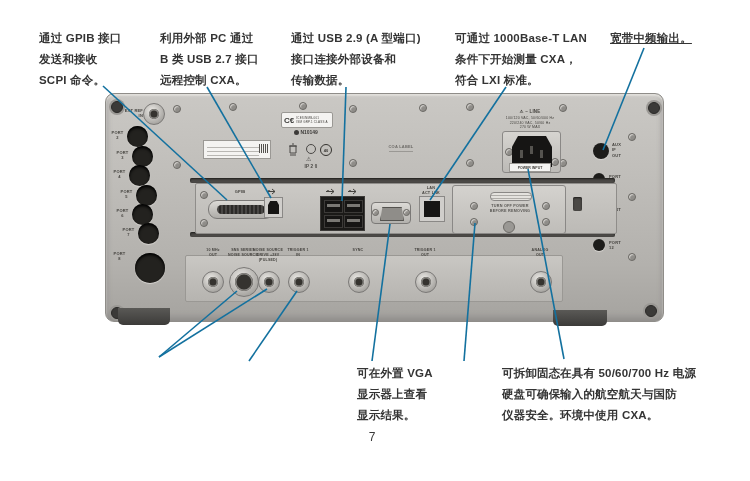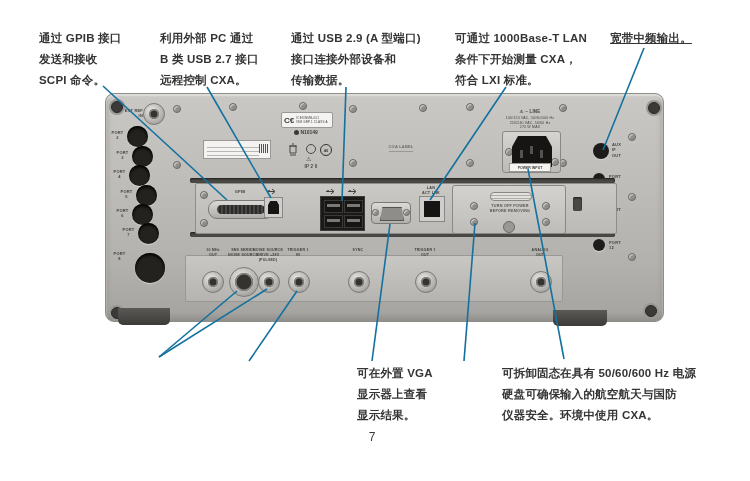--- a/index.html
+++ b/index.html
@@ -55,21 +55,21 @@
 条件下开始测量 CXA，
 符合 LXI 标准。</div>
   <div class="note" style="left: 610px; top: 28px; color: rgb(52, 52, 52); text-decoration: underline;">宽带中频输出。</div>
 
   <div class="note" style="left: 357px; top: 363px; color: rgb(52, 52, 52);">可在外置 VGA
 显示器上查看
 显示结果。</div>
   <div class="note" style="left: 458px; top: 363px; color: rgb(52, 52, 52); margin-left: 44px;">可拆卸固态
 硬盘可确保
 仪器安全。</div>
-  <div class="note" style="left: 560px; top: 363px; color: rgb(52, 52, 52);">在具有 50/60/600 Hz 电源
+  <div class="note" style="left: 560px; top: 363px; color: rgb(52, 52, 52);">在具有 50/60/700 Hz 电源
 输入的航空航天与国防
 环境中使用 CXA。</div>
 
   <div id="pageno">7</div>
 
   <div id="photo">
     <div id="chassis"></div>
 
     <div class="cscrew" style="left:6px;top:8px"></div>
     <div class="cscrew" style="left:543px;top:9px"></div>

